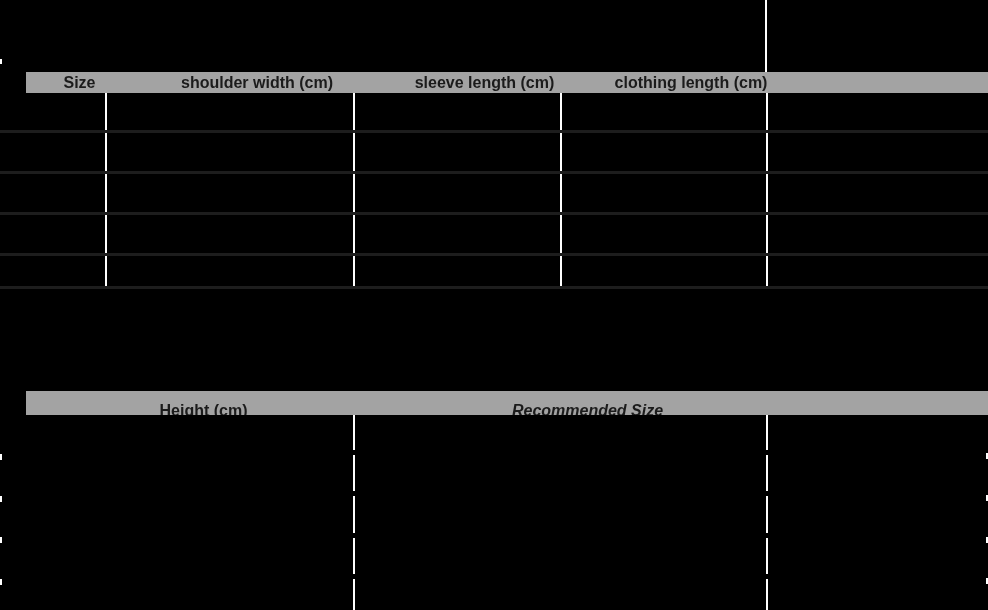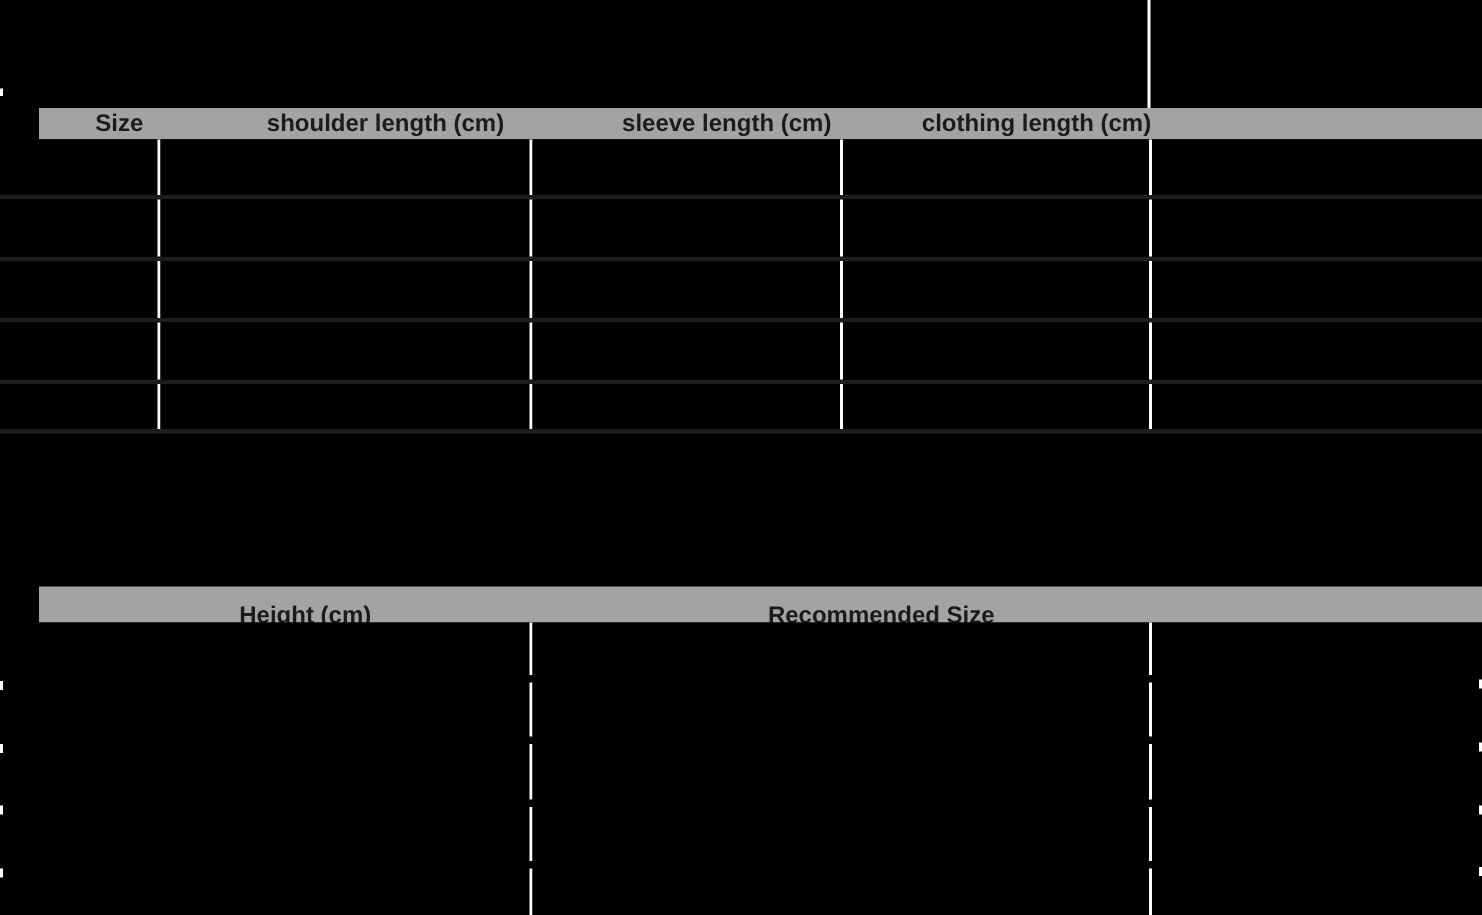--- a/index.html
+++ b/index.html
@@ -28,21 +28,21 @@
     display:grid;
     background:var(--header-bg);
     color:var(--header-text);
     font-size:16px;font-weight:700;
     align-items:center;
     margin-left:26px;
   }
   .header-row.h1{top:72px;height:21px;grid-template-columns:107px 248px 207px 206px 220px;}
   .header-row.h2{top:391px;height:40px;grid-template-columns:355px 413px 220px;}
   .header-cell{text-align:center;white-space:nowrap;overflow:visible;line-height:1;}
-  .header-cell.shift-left{box-sizing:border-box;}
+  .header-cell.shift-left{box-sizing:border-box;font-style:italic;}
 
   
   .tbody{position:absolute;left:0;width:988px;}
   .tbody.b1{top:93px;height:196px;}
   .tbody.b2{top:415px;height:195px;}
 
   .trow{display:grid;box-sizing:border-box;background:var(--bg);}
   .b1 .trow{grid-template-columns:107px 248px 207px 206px 220px;border-bottom:3px solid var(--row-sep);}
   .b2 .trow{grid-template-columns:355px 413px 220px;border-bottom:5px solid var(--bg);}
   .b2 .trow:last-child{border-bottom:none;}
@@ -61,21 +61,21 @@
 
 <div class="canvas">
 
   <div class="top-strip">
     <div class="top-divider"></div>
     <div class="edge-tick" style="left:0;top:59px;height:5px;"></div>
   </div>
 
   <div class="header-row h1">
     <div class="header-cell">Size</div>
-    <div class="header-cell">shoulder length (cm)</div>
+    <div class="header-cell">shoulder width (cm)</div>
     <div class="header-cell">sleeve length (cm)</div>
     <div class="header-cell">clothing length (cm)</div>
   </div>
 
   <div class="tbody b1">
     <div class="trow r0">
       <div class="tcell"></div>
       <div class="tcell"></div>
       <div class="tcell"></div>
       <div class="tcell"></div>

